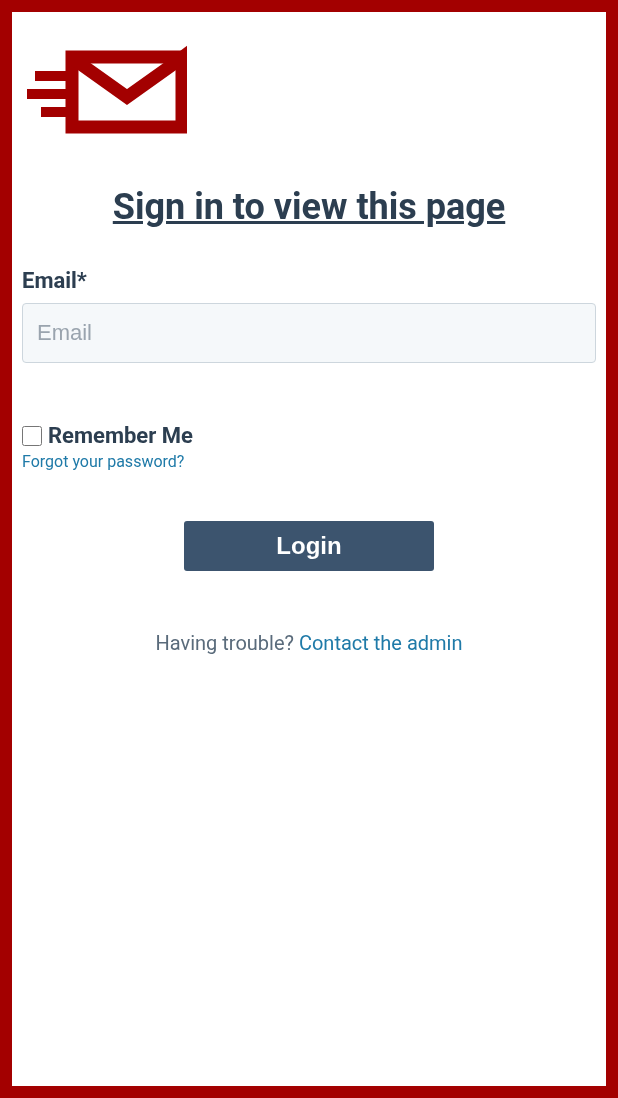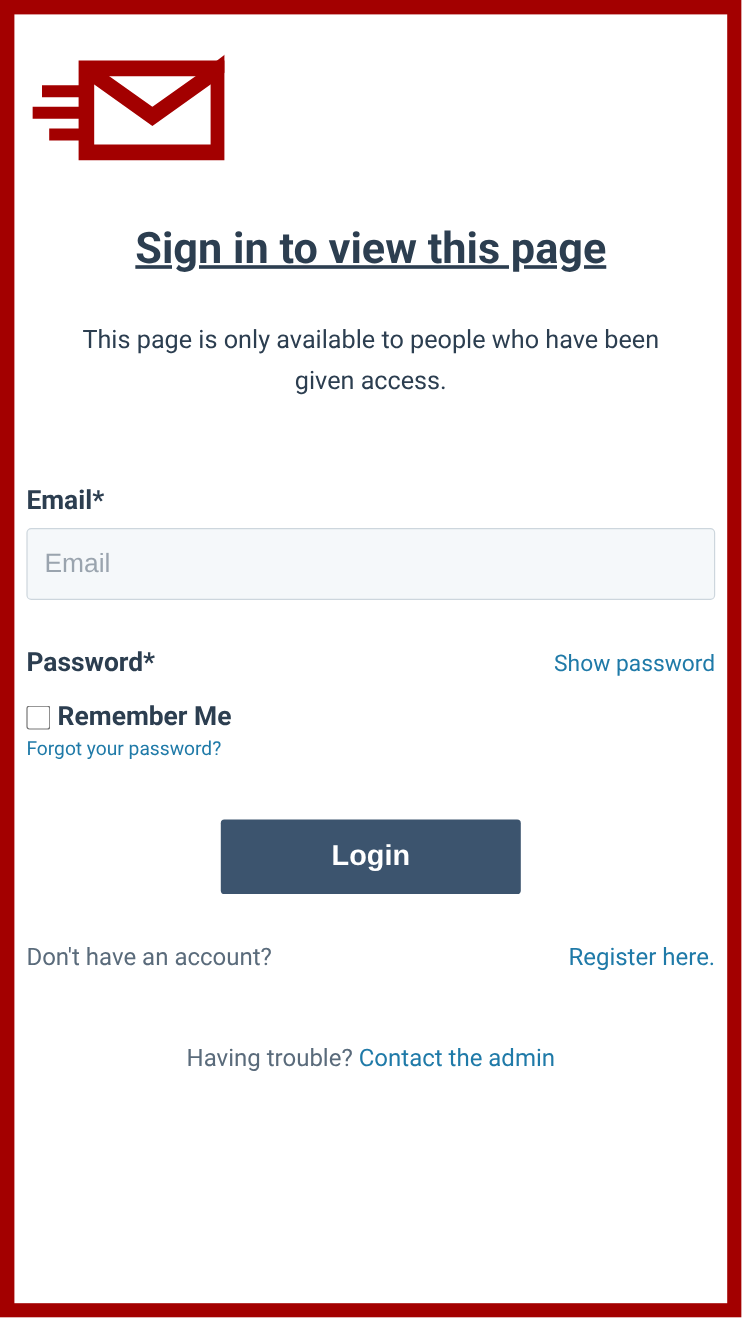--- a/index.html
+++ b/index.html
@@ -105,21 +105,21 @@
       margin-top: 50px;
     }
     .login-btn {
       background: #3c546e;
       color: #ffffff;
       font-size: 24px;
       font-weight: 700;
       border: none;
       border-radius: 3px;
       width: 250px;
-      height: 62px;
+      height: 50px;
       cursor: pointer;
     }
     .register-row {
       display: flex;
       justify-content: space-between;
       align-items: baseline;
       margin-top: 40px;
       font-size: 20px;
     }
     .register-q {
@@ -157,46 +157,37 @@
 
         <line x1="8" y1="34" x2="45" y2="34" stroke-width="10"></line>
         <line x1="0" y1="52" x2="45" y2="52" stroke-width="10"></line>
         <line x1="14" y1="70" x2="45" y2="70" stroke-width="10"></line>
       </g>
     </svg>
   </div>
 
   <h1 class="heading">Sign in to view this page</h1>
 
-  <p class="subtext">This page is only available to people who have been given access.</p>
 
   <div class="form-section">
 
     <label class="field-label">Email*</label>
     <input type="text" class="text-input" placeholder="Email" style="">
 
-    <div class="label-row">
-      <label class="field-label" style="margin-bottom:0">Password*</label>
-      <span class="show-pw">Show password</span>
-    </div>
 
     <div class="remember-row">
       <input type="checkbox" style="">
       <span class="remember-label">Remember Me</span>
     </div>
     <a class="forgot-link">Forgot your password?</a>
 
     <div class="btn-wrap">
       <button class="login-btn">Login</button>
     </div>
 
-    <div class="register-row">
-      <span class="register-q">Don't have an account?</span>
-      <a class="register-link">Register here.</a>
-    </div>
 
     <div class="trouble-row">
       <span>Having trouble? </span><a class="trouble-link">Contact the admin</a>
     </div>
 
   </div>
 
 </div>
 
 </body></html>

